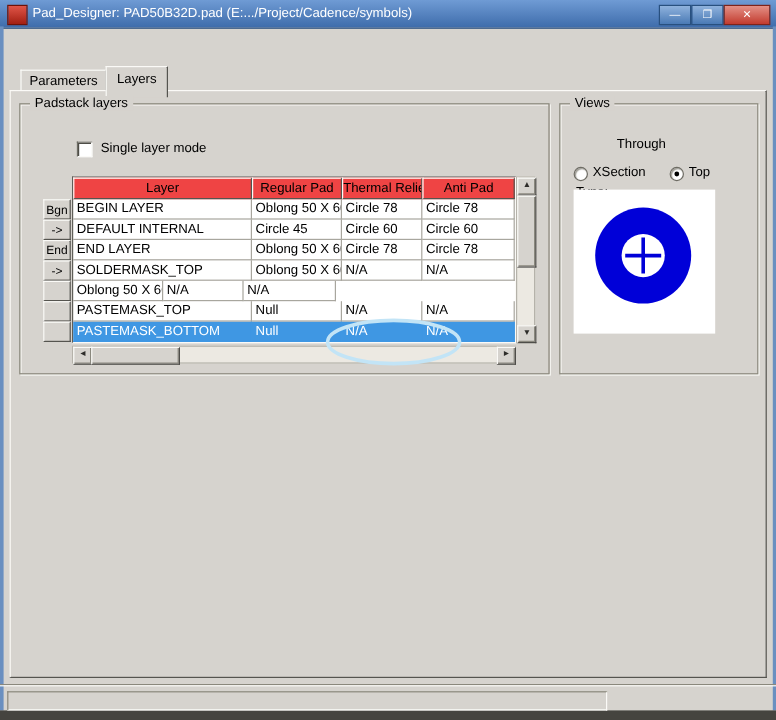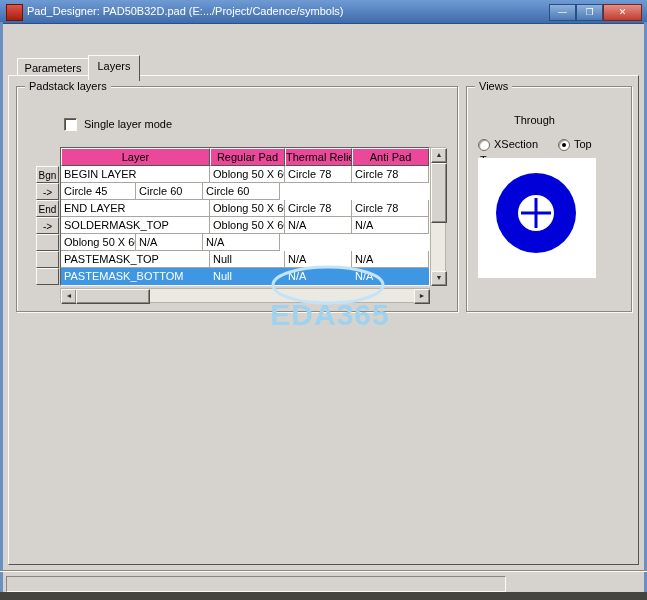--- a/index.html
+++ b/index.html
@@ -57,21 +57,21 @@
     border-top:1px solid #6e6c64; border-left:1px solid #6e6c64; border-bottom:1px solid #fbfaf7; border-right:1px solid #fbfaf7;
     box-shadow:inset 1px 1px 0 #4e4d47; }
   .radio { position:absolute; width:10px; height:10px; border-radius:50%; background:#fff;
     border:1px solid #6e6c64; box-shadow:inset 1px 1px 1px #9a9890; }
   .radio.checked::after { content:""; position:absolute; left:3px; top:3px; width:4px; height:4px; border-radius:50%; background:#000; }
   .lbl { position:absolute; white-space:nowrap; }
   
   .tbl { position:absolute; left:60px; top:147px; width:368px; height:137px; background:#fff;
     border:1px solid; border-color:#5f5e58 #fbfaf7 #fbfaf7 #5f5e58; }
   .thead { display:flex; height:18px; }
-  .hcell { box-sizing:border-box; text-align:center; padding-top:2px; background:#ec4899;
+  .hcell { box-sizing:border-box; text-align:center; padding-top:2px; background:#ef4444;
     border-top:1px solid #fbfaf7; border-left:1px solid #fbfaf7; border-right:1px solid #55544f; border-bottom:1px solid #55544f;
     overflow:hidden; white-space:nowrap; }
   .trow { display:flex; height:17px; }
   .tcell { box-sizing:border-box; padding:2px 0 0 3px; border-right:1px solid #a8a69e; border-bottom:1px solid #a8a69e;
     overflow:hidden; white-space:nowrap; }
   .c0 { width:149px; } .c1 { width:75px; } .c2 { width:67px; } .c3 { width:77px; }
   .trow.selected { background:#3f97e3; color:#fff; }
   .trow.selected .tcell { border-color:#3f97e3; }
   .marker { position:absolute; left:36px; width:23px; height:17px; box-sizing:border-box; background:#d6d3ce;
     text-align:center; font-size:10px; padding-top:3px;
@@ -134,20 +134,21 @@
       <div class="hcell c2">Thermal Relief</div>
       <div class="hcell c3">Anti Pad</div>
     </div>
     <div class="trow">
       <div class="tcell c0">BEGIN LAYER</div>
       <div class="tcell c1">Oblong 50 X 60</div>
       <div class="tcell c2">Circle 78</div>
       <div class="tcell c3">Circle 78</div>
     </div>
     <div class="trow">
+      <div class="tcell c0">DEFAULT INTERNAL</div>
       <div class="tcell c1">Circle 45</div>
       <div class="tcell c2">Circle 60</div>
       <div class="tcell c3">Circle 60</div>
     </div>
     <div class="trow">
       <div class="tcell c0">END LAYER</div>
       <div class="tcell c1">Oblong 50 X 60</div>
       <div class="tcell c2">Circle 78</div>
       <div class="tcell c3">Circle 78</div>
     </div>
@@ -203,21 +204,20 @@
       <line x1="43" y1="55" x2="73" y2="55" stroke="#0000d8" stroke-width="3"></line>
       <line x1="58" y1="40" x2="58" y2="70" stroke="#0000d8" stroke-width="3"></line>
     </svg>
   </div>
 
   <div class="swoosh">
     <svg width="120" height="46">
       <ellipse cx="60" cy="23" rx="55" ry="18" fill="none" stroke="#c2e4f6" stroke-width="3"></ellipse>
     </svg>
   </div>
-  <div class="watermark">EDA365</div>
 
   <div class="lbl" style="left:18px; top:358px; width:60px; text-align:right;">Geometry:</div>
   <div class="lbl" style="left:18px; top:381px; width:60px; text-align:right;">Shape:</div>
   <div class="lbl" style="left:18px; top:404px; width:60px; text-align:right;">Flash:</div>
   <div class="lbl" style="left:18px; top:426px; width:60px; text-align:right;">Width:</div>
   <div class="lbl" style="left:18px; top:449px; width:60px; text-align:right;">Height:</div>
   <div class="lbl" style="left:18px; top:471px; width:60px; text-align:right;">Offset X:</div>
   <div class="lbl" style="left:18px; top:494px; width:60px; text-align:right;">Offset Y:</div>
 
   <div class="group" style="left:86px; top:340px; width:160px; height:172px;">

